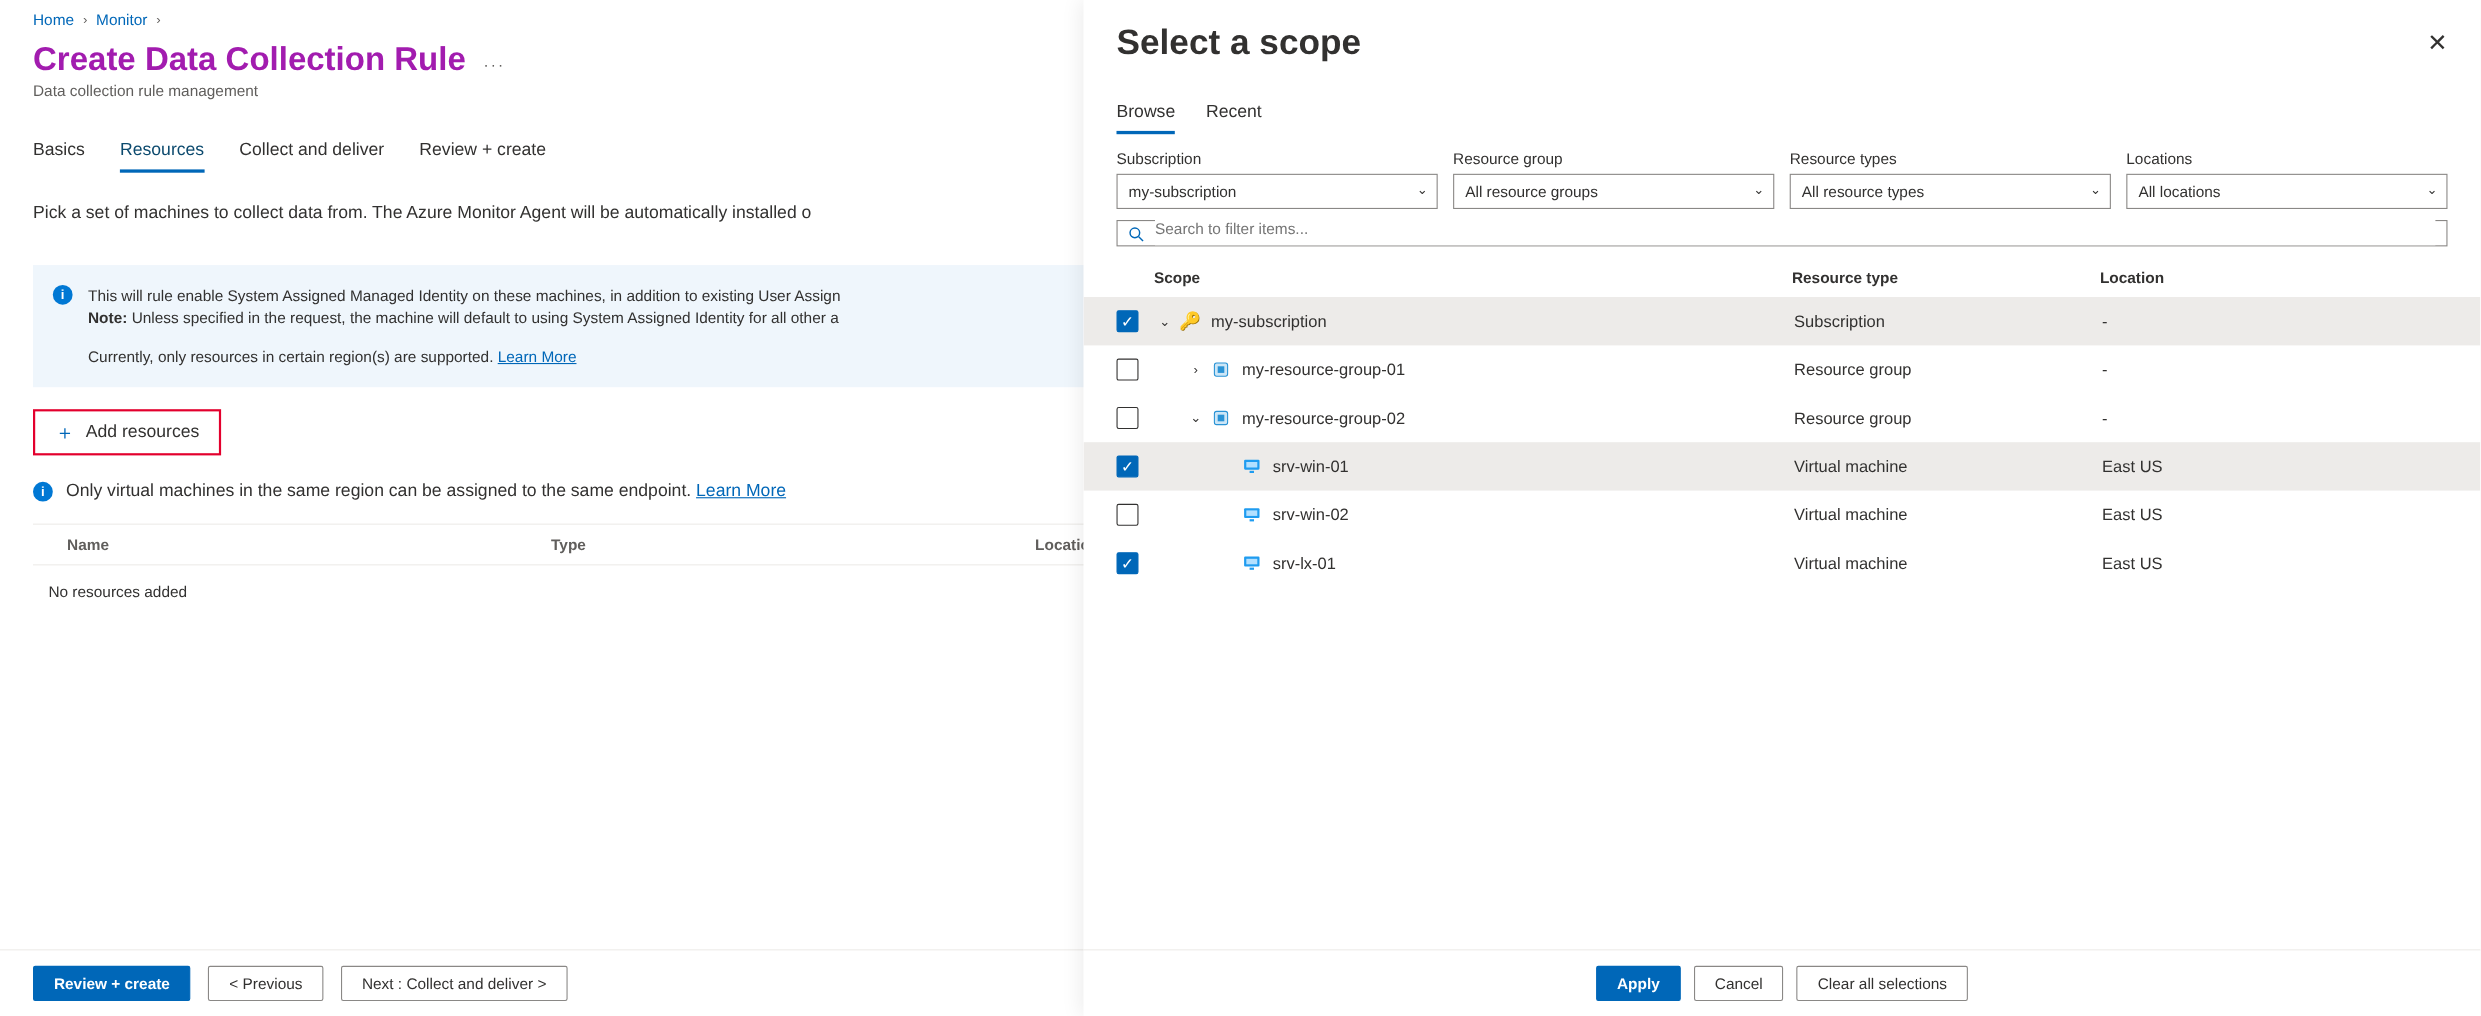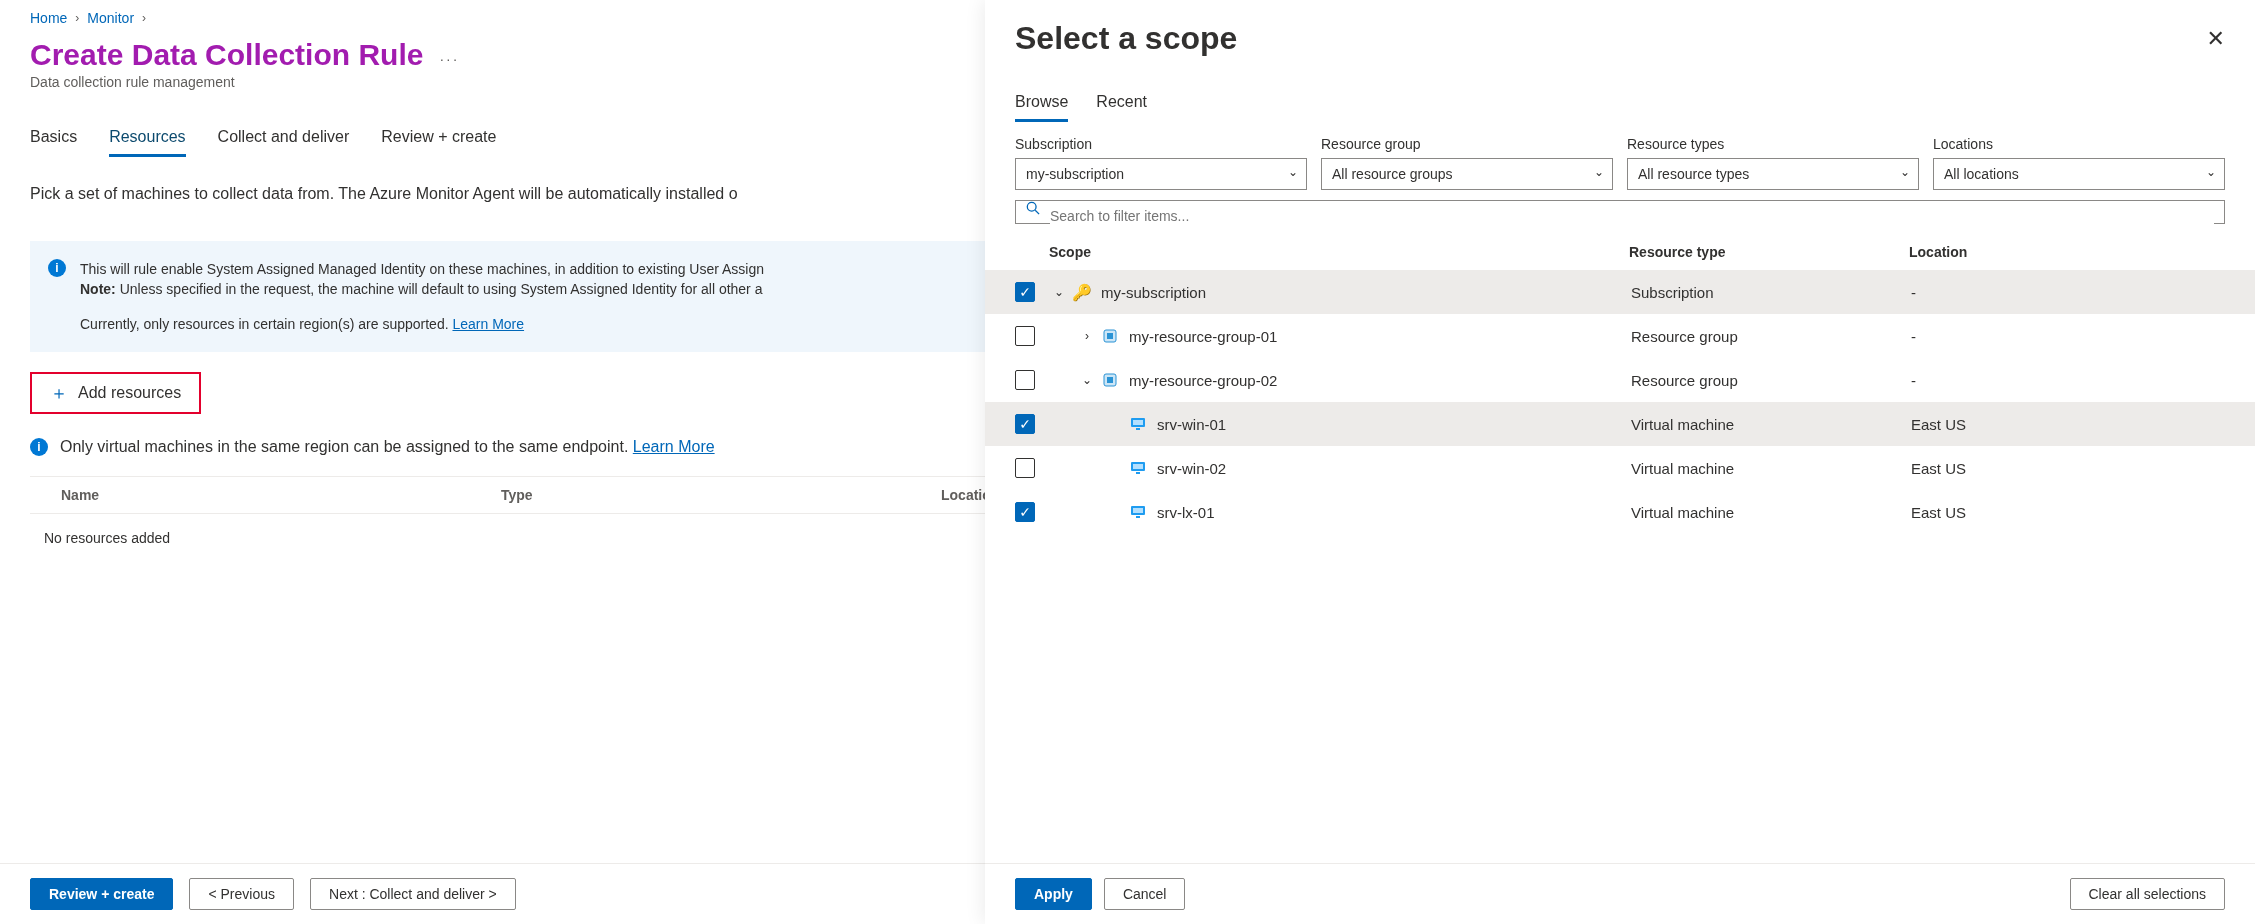--- a/index.html
+++ b/index.html
@@ -54,21 +54,21 @@
   .panel-tab { font-size: 16px; padding-bottom: 8px; cursor: pointer; }
   .panel-tab.active { border-bottom: 3px solid #0067b8; font-weight: 400; }
 
   .filters { display: flex; gap: 14px; padding: 14px 30px 10px 30px; }
   .filter-col { display: flex; flex-direction: column; gap: 6px; flex: 1; }
   .filter-col label { font-size: 14px; color: #323130; }
   .select { position: relative; border: 1px solid #8a8886; height: 32px; display: flex; align-items: center; padding: 0 28px 0 10px; cursor: pointer; }
   .select .caret { position: absolute; right: 8px; top: 6px; font-size: 12px; color: #323130; }
 
   .search-wrap { padding: 0 30px 10px 30px; }
-  .search { border: 1px solid #8a8886; height: 24px; display: flex; align-items: flex-start; padding: 0 10px; gap: 10px; }
+  .search { border: 1px solid #8a8886; height: 24px; display: flex; align-items: flex-end; padding: 0 10px; gap: 10px; }
   .search .mag { color: #0067b8; font-size: 14px; }
   .search input { border: none; outline: none; flex: 1; height: 30px; font-size: 14px; }
 
   .scope-head { display: flex; padding: 10px 30px 10px 64px; font-weight: 600; font-size: 14px; color: #323130; }
   .sc-scope { flex: 0 0 580px; }
   .sc-type  { flex: 0 0 280px; }
   .sc-loc   { flex: 1; }
 
   .rows { flex: 1; overflow: auto; }
   .row { display: flex; align-items: center; padding: 6px 30px; height: 44px; }
@@ -84,21 +84,21 @@
   .row-icon { width: 18px; height: 18px; margin-right: 10px; display: inline-flex; align-items: center; justify-content: center; flex: 0 0 18px; }
   .row-name { flex: 1; font-size: 15px; min-width: 0; white-space: nowrap; overflow: hidden; text-overflow: ellipsis; }
   .scope-col { display: flex; align-items: center; flex: 0 0 580px; }
   .type-col { flex: 0 0 280px; font-size: 15px; }
   .loc-col  { flex: 1; font-size: 15px; }
 
   .key-icon { color: #f2c811; font-size: 16px; }
   .rg-icon { width: 16px; height: 16px; }
   .vm-icon { width: 16px; height: 16px; }
 
-  .panel-footer { border-top: 1px solid #edebe9; padding: 14px 30px; display: flex; justify-content: space-between; align-items: center; gap: 12px; }
+  .panel-footer { border-top: 1px solid #edebe9; padding: 14px 30px; display: flex; justify-content: center; align-items: center; gap: 12px; }
   .panel-footer .left { display: flex; gap: 12px; }
 </style>
 </head>
 <body>
 
 <div class="root">
   <div class="page">
     <div class="breadcrumb">
       <span class="crumb">Home</span>
       <span class="chev">›</span>

